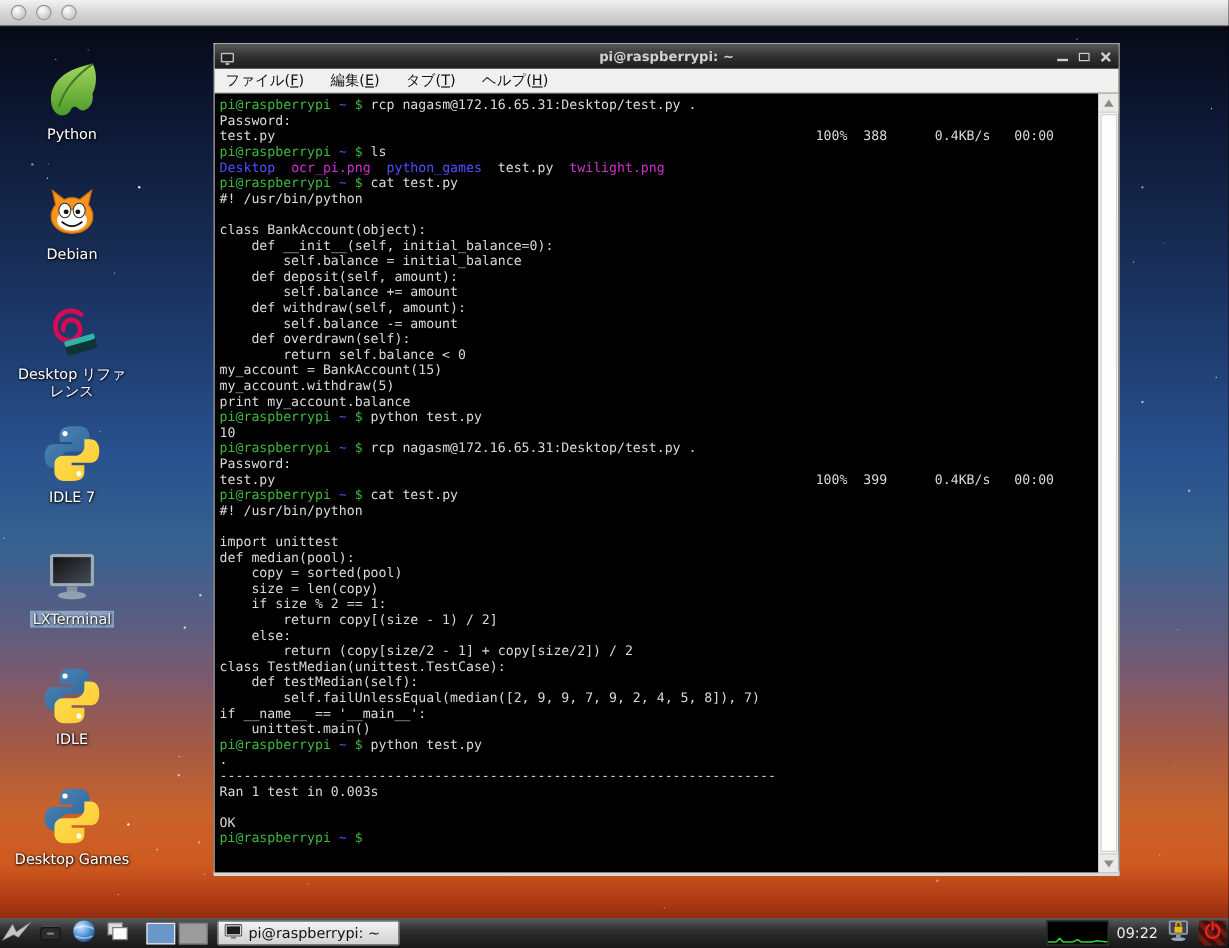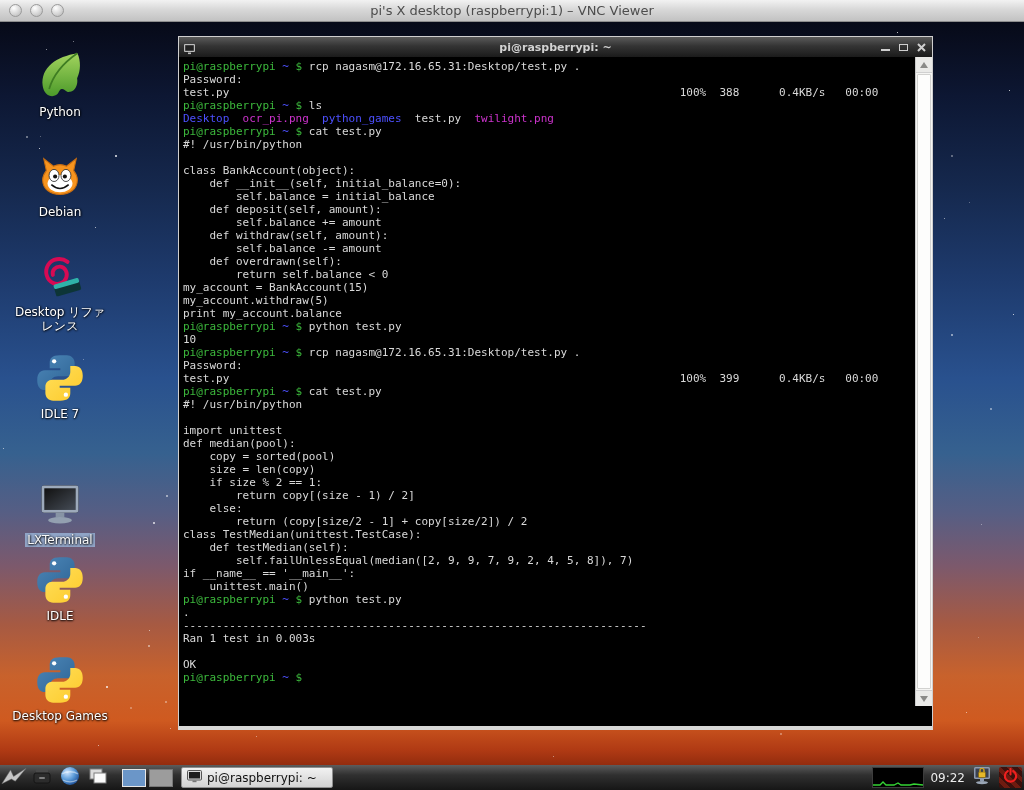--- a/index.html
+++ b/index.html
@@ -87,21 +87,20 @@
 <body>
 
 <div id="stage">
 
   <div class="vnc-titlebar">
     <div class="mac-btns">
       <div class="mac-btn"></div>
       <div class="mac-btn"></div>
       <div class="mac-btn"></div>
     </div>
-    <div class="vnc-title">pi's X desktop (raspberrypi:1) – VNC Viewer</div>
   </div>
 
   <div class="desktop">
     <div id="stars">
         <div class="star" style="left: 592.789px; top: 383.626px; height: 2px; width: 2px; opacity: 0.8;"></div>
         <div class="star" style="left: 766.637px; top: 508.802px; height: 1px; width: 1px; opacity: 0.45;"></div>
         <div class="star" style="left: 49.9448px; top: 167.021px; height: 1px; width: 1px; opacity: 1;"></div>
         <div class="star" style="left: 723.19px; top: 495.48px; height: 1px; width: 1px; opacity: 0.52;"></div>
         <div class="star" style="left: 106.454px; top: 663.801px; height: 2px; width: 2px; opacity: 0.9;"></div>
         <div class="star" style="left: 459.334px; top: 207.51px; height: 2px; width: 2px; opacity: 0.38;"></div>
@@ -286,21 +285,21 @@
                 <linearGradient id="py" x1="0" y1="0" x2="1" y2="1">
                   <stop offset="0" stop-color="#ffe05c"></stop>
                   <stop offset="1" stop-color="#fdc929"></stop>
                 </linearGradient>
               </defs>
               <path d="M23.8 3c-7.3 0-9.3 3.1-9.3 7.1V15h9.8v1.9H10.1C5.6 16.9 3 20 3 26s2.6 9.1 7.1 9.1h4.4v-5.6c0-4.1 3.5-7.2 7.6-7.2h9.2c3.5 0 6.2-2.9 6.2-6.4v-5.8C37.5 6 34.3 3 30.3 3h-6.5z" fill="url(#pb)"></path>
               <path d="M24.2 45c7.3 0 9.3-3.1 9.3-7.1V33h-9.8v-1.9h14.2c4.5 0 7.1-3.1 7.1-9.1s-2.6-9.1-7.1-9.1h-4.4v5.6c0 4.1-3.5 7.2-7.6 7.2h-9.2c-3.5 0-6.2 2.9-6.2 6.4v5.8c0 4.1 3.2 7.1 7.2 7.1h6.5z" fill="url(#py)"></path>
               <circle cx="18.6" cy="8.6" r="2" fill="#fff"></circle>
               <circle cx="29.4" cy="39.4" r="2" fill="#fff"></circle>
             </svg></span><div class="desk-label"><span>IDLE 7</span></div></div>
-        <div class="desk-icon" style="top: 456px;"><span><svg viewBox="0 0 48 48">
+        <div class="desk-icon" style="top: 432px;"><span><svg viewBox="0 0 48 48">
               <defs>
                 <linearGradient id="sc" x1="0" y1="0" x2="1" y2="1">
                   <stop offset="0" stop-color="#111"></stop>
                   <stop offset="1" stop-color="#454c56"></stop>
                 </linearGradient>
               </defs>
               <rect x="7" y="7" width="34" height="25" rx="2" fill="#9daab b"></rect>
               <rect x="7" y="7" width="34" height="25" rx="2" fill="#9daabb"></rect>
               <rect x="9.5" y="9.5" width="29" height="20" fill="url(#sc)"></rect>
               <rect x="20" y="32" width="8" height="4.5" fill="#8794a5"></rect>
@@ -354,20 +353,26 @@
       <span class="term-tb-btns">
         <span class="tbb tbb-min"></span>
         <span class="tbb tbb-max"></span>
         <span class="tbb tbb-close">
           <svg width="9" height="9" viewBox="0 0 9 9">
               <path d="M1 1L8 8M8 1L1 8" stroke="#cfcfcf" stroke-width="2"></path>
             </svg>
         </span>
       </span>
     </div>
+    <div class="term-menubar" id="term-menu">
+        <span class="menu-item">ファイル(<u>F</u>)</span>
+        <span class="menu-item">編集(<u>E</u>)</span>
+        <span class="menu-item">タブ(<u>T</u>)</span>
+        <span class="menu-item">ヘルプ(<u>H</u>)</span>
+      </div>
     <div class="term-body">
       <div class="term-content" id="term-out"><div class="tline"><span class="tg">pi@raspberrypi</span><span class="tb"> ~</span><span class="tg"> $</span><span class="tw"> rcp nagasm@172.16.65.31:Desktop/test.py .</span></div><div class="tline"><span class="tw">Password:</span></div><div class="tline"><span class="tw">test.py                                                                    100%  388      0.4KB/s   00:00</span></div><div class="tline"><span class="tg">pi@raspberrypi</span><span class="tb"> ~</span><span class="tg"> $</span><span class="tw"> ls</span></div><div class="tline"><span class="tb">Desktop</span><span class="tw">  </span><span class="tm">ocr_pi.png</span><span class="tw">  </span><span class="tb">python_games</span><span class="tw">  test.py  </span><span class="tm">twilight.png</span></div><div class="tline"><span class="tg">pi@raspberrypi</span><span class="tb"> ~</span><span class="tg"> $</span><span class="tw"> cat test.py</span></div><div class="tline"><span class="tw">#! /usr/bin/python</span></div><div class="tline"><span class="tw"> </span></div><div class="tline"><span class="tw">class BankAccount(object):</span></div><div class="tline"><span class="tw">    def __init__(self, initial_balance=0):</span></div><div class="tline"><span class="tw">        self.balance = initial_balance</span></div><div class="tline"><span class="tw">    def deposit(self, amount):</span></div><div class="tline"><span class="tw">        self.balance += amount</span></div><div class="tline"><span class="tw">    def withdraw(self, amount):</span></div><div class="tline"><span class="tw">        self.balance -= amount</span></div><div class="tline"><span class="tw">    def overdrawn(self):</span></div><div class="tline"><span class="tw">        return self.balance &lt; 0</span></div><div class="tline"><span class="tw">my_account = BankAccount(15)</span></div><div class="tline"><span class="tw">my_account.withdraw(5)</span></div><div class="tline"><span class="tw">print my_account.balance</span></div><div class="tline"><span class="tg">pi@raspberrypi</span><span class="tb"> ~</span><span class="tg"> $</span><span class="tw"> python test.py</span></div><div class="tline"><span class="tw">10</span></div><div class="tline"><span class="tg">pi@raspberrypi</span><span class="tb"> ~</span><span class="tg"> $</span><span class="tw"> rcp nagasm@172.16.65.31:Desktop/test.py .</span></div><div class="tline"><span class="tw">Password:</span></div><div class="tline"><span class="tw">test.py                                                                    100%  399      0.4KB/s   00:00</span></div><div class="tline"><span class="tg">pi@raspberrypi</span><span class="tb"> ~</span><span class="tg"> $</span><span class="tw"> cat test.py</span></div><div class="tline"><span class="tw">#! /usr/bin/python</span></div><div class="tline"><span class="tw"> </span></div><div class="tline"><span class="tw">import unittest</span></div><div class="tline"><span class="tw">def median(pool):</span></div><div class="tline"><span class="tw">    copy = sorted(pool)</span></div><div class="tline"><span class="tw">    size = len(copy)</span></div><div class="tline"><span class="tw">    if size % 2 == 1:</span></div><div class="tline"><span class="tw">        return copy[(size - 1) / 2]</span></div><div class="tline"><span class="tw">    else:</span></div><div class="tline"><span class="tw">        return (copy[size/2 - 1] + copy[size/2]) / 2</span></div><div class="tline"><span class="tw">class TestMedian(unittest.TestCase):</span></div><div class="tline"><span class="tw">    def testMedian(self):</span></div><div class="tline"><span class="tw">        self.failUnlessEqual(median([2, 9, 9, 7, 9, 2, 4, 5, 8]), 7)</span></div><div class="tline"><span class="tw">if __name__ == '__main__':</span></div><div class="tline"><span class="tw">    unittest.main()</span></div><div class="tline"><span class="tg">pi@raspberrypi</span><span class="tb"> ~</span><span class="tg"> $</span><span class="tw"> python test.py</span></div><div class="tline"><span class="tw">.</span></div><div class="tline"><span class="tw">----------------------------------------------------------------------</span></div><div class="tline"><span class="tw">Ran 1 test in 0.003s</span></div><div class="tline"><span class="tw"> </span></div><div class="tline"><span class="tw">OK</span></div><div class="tline"><span class="tg">pi@raspberrypi</span><span class="tb"> ~</span><span class="tg"> $</span></div></div>
       <div class="term-scrollbar">
         <div class="sb-btn sb-up"></div>
         <div class="sb-thumb"></div>
         <div class="sb-btn sb-down"></div>
       </div>
     </div>
   </div>
 

